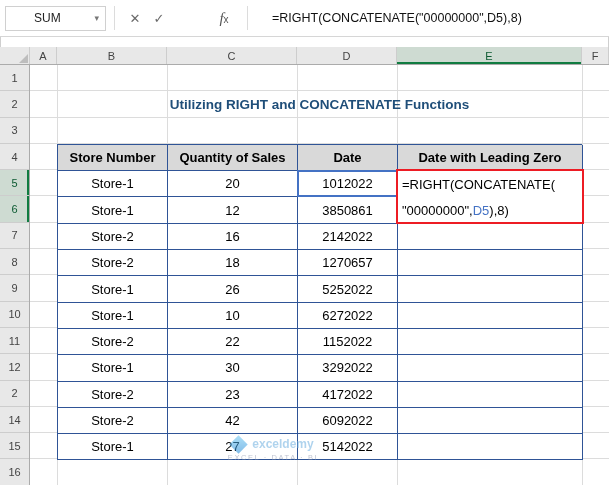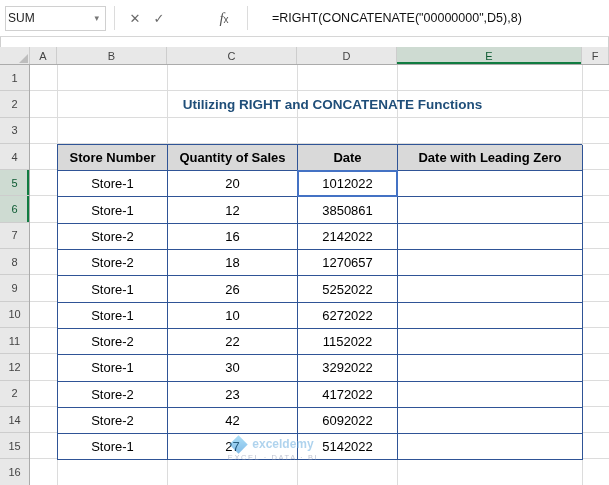--- a/index.html
+++ b/index.html
@@ -6,21 +6,21 @@
   html,body { background:#ffffff; }
   body { width:609px; height:485px; font-family:"Liberation Sans",sans-serif; overflow:hidden; }
 
   .screen { position:relative; width:609px; height:485px; background:#fff; overflow:hidden;
             box-shadow: inset 0 0 0 1px #cfcfcf; }
 
   
   .topbar { position:absolute; top:0; left:0; width:100%; height:37px; background:#fff;
             border-bottom:1px solid #d6d6d6; display:flex; align-items:center; }
   .namebox { width:101px; height:25px; margin-left:5px; border:1px solid #d0d0d0; background:#fff;
-             display:flex; align-items:center; padding-left:2px; font-size:12px; color:#222; }
+             display:flex; align-items:center; padding-left:28px; font-size:12px; color:#222; }
   .namebox .dd { margin-left:auto; padding-right:6px; color:#777; font-size:9px; }
   .sep { width:1px; height:24px; background:#dcdcdc; margin:0 8px; }
   .fbtn { font-size:13px; color:#6a6a6a; width:24px; text-align:center; cursor:pointer; }
   .fxbtn { margin-left:38px; color:#555; font-size:13px; width:30px; text-align:center; }
   .fxbtn i { font-family:"Liberation Serif",serif; font-style:italic; font-size:15px; }
   .fxbtn .sub { font-size:10px; }
   .formulatext { margin-left:16px; font-size:12.5px; color:#111; white-space:nowrap; }
 
   
   .sheet { position:absolute; top:47px; left:0; right:0; bottom:0; background:#fff; }
@@ -40,21 +40,21 @@
         display:flex; align-items:center; justify-content:center; }
   .rh.selr { background:#CEDBD2; box-shadow: inset -2px 0 0 #107C41; color:#0c5a32; }
 
   
   .gridarea { position:absolute; top:18px; left:30px; right:0; bottom:0; overflow:hidden;
     background: repeating-linear-gradient(to bottom, transparent 0, transparent 25.3px,
                 #dcdcdc 25.3px, #dcdcdc 26.3px); }
   .vl { position:absolute; top:0; bottom:0; width:1px; background:#dcdcdc; z-index:1; }
   .vl1{left:27px}.vl2{left:137px}.vl3{left:267px}.vl4{left:367px}.vl5{left:552px}
 
-  .titlecell { position:absolute; left:40px; top:26.3px; width:525px; height:26.3px; z-index:2;
+  .titlecell { position:absolute; left:27px; top:26.3px; width:525px; height:26.3px; z-index:2;
                display:flex; align-items:center; justify-content:center;
                font-size:13.5px; font-weight:bold; color:#1F4E79; }
 
   .xtable { position:absolute; left:27px; top:78.9px; width:525px; z-index:3;
             display:grid; grid-template-columns:110px 130px 100px 185px; grid-auto-rows:26.3px;
             border-top:1px solid #2F5496; border-left:1px solid #2F5496; }
   .trow { display:contents; }
   .th,.td { border-right:1px solid #2F5496; border-bottom:1px solid #2F5496; background:#fff;
             display:flex; align-items:center; justify-content:center; font-size:13px; color:#000; }
   .th { background:#D9D9D9; font-weight:bold; }
@@ -204,20 +204,24 @@
         <div class="trow">
           <div class="td">Store-1</div>
           <div class="td">27</div>
           <div class="td">5142022</div>
           <div class="td"></div>
         </div>
       </div>
 
       <div class="refbox"></div>
 
+      <div class="redbox">
+        <div class="fl">=RIGHT(CONCATENATE(</div>
+        <div class="fl"><span>"00000000",</span><span class="ref">D5</span><span>),8)</span></div>
+      </div>
 
       <div class="watermark">
         <div class="wrow">
           <span class="wlogo"></span>
           <span class="wbrand">exceldemy</span>
         </div>
         <div class="wtag">EXCEL · DATA · BI</div>
       </div>
 
     </div>

